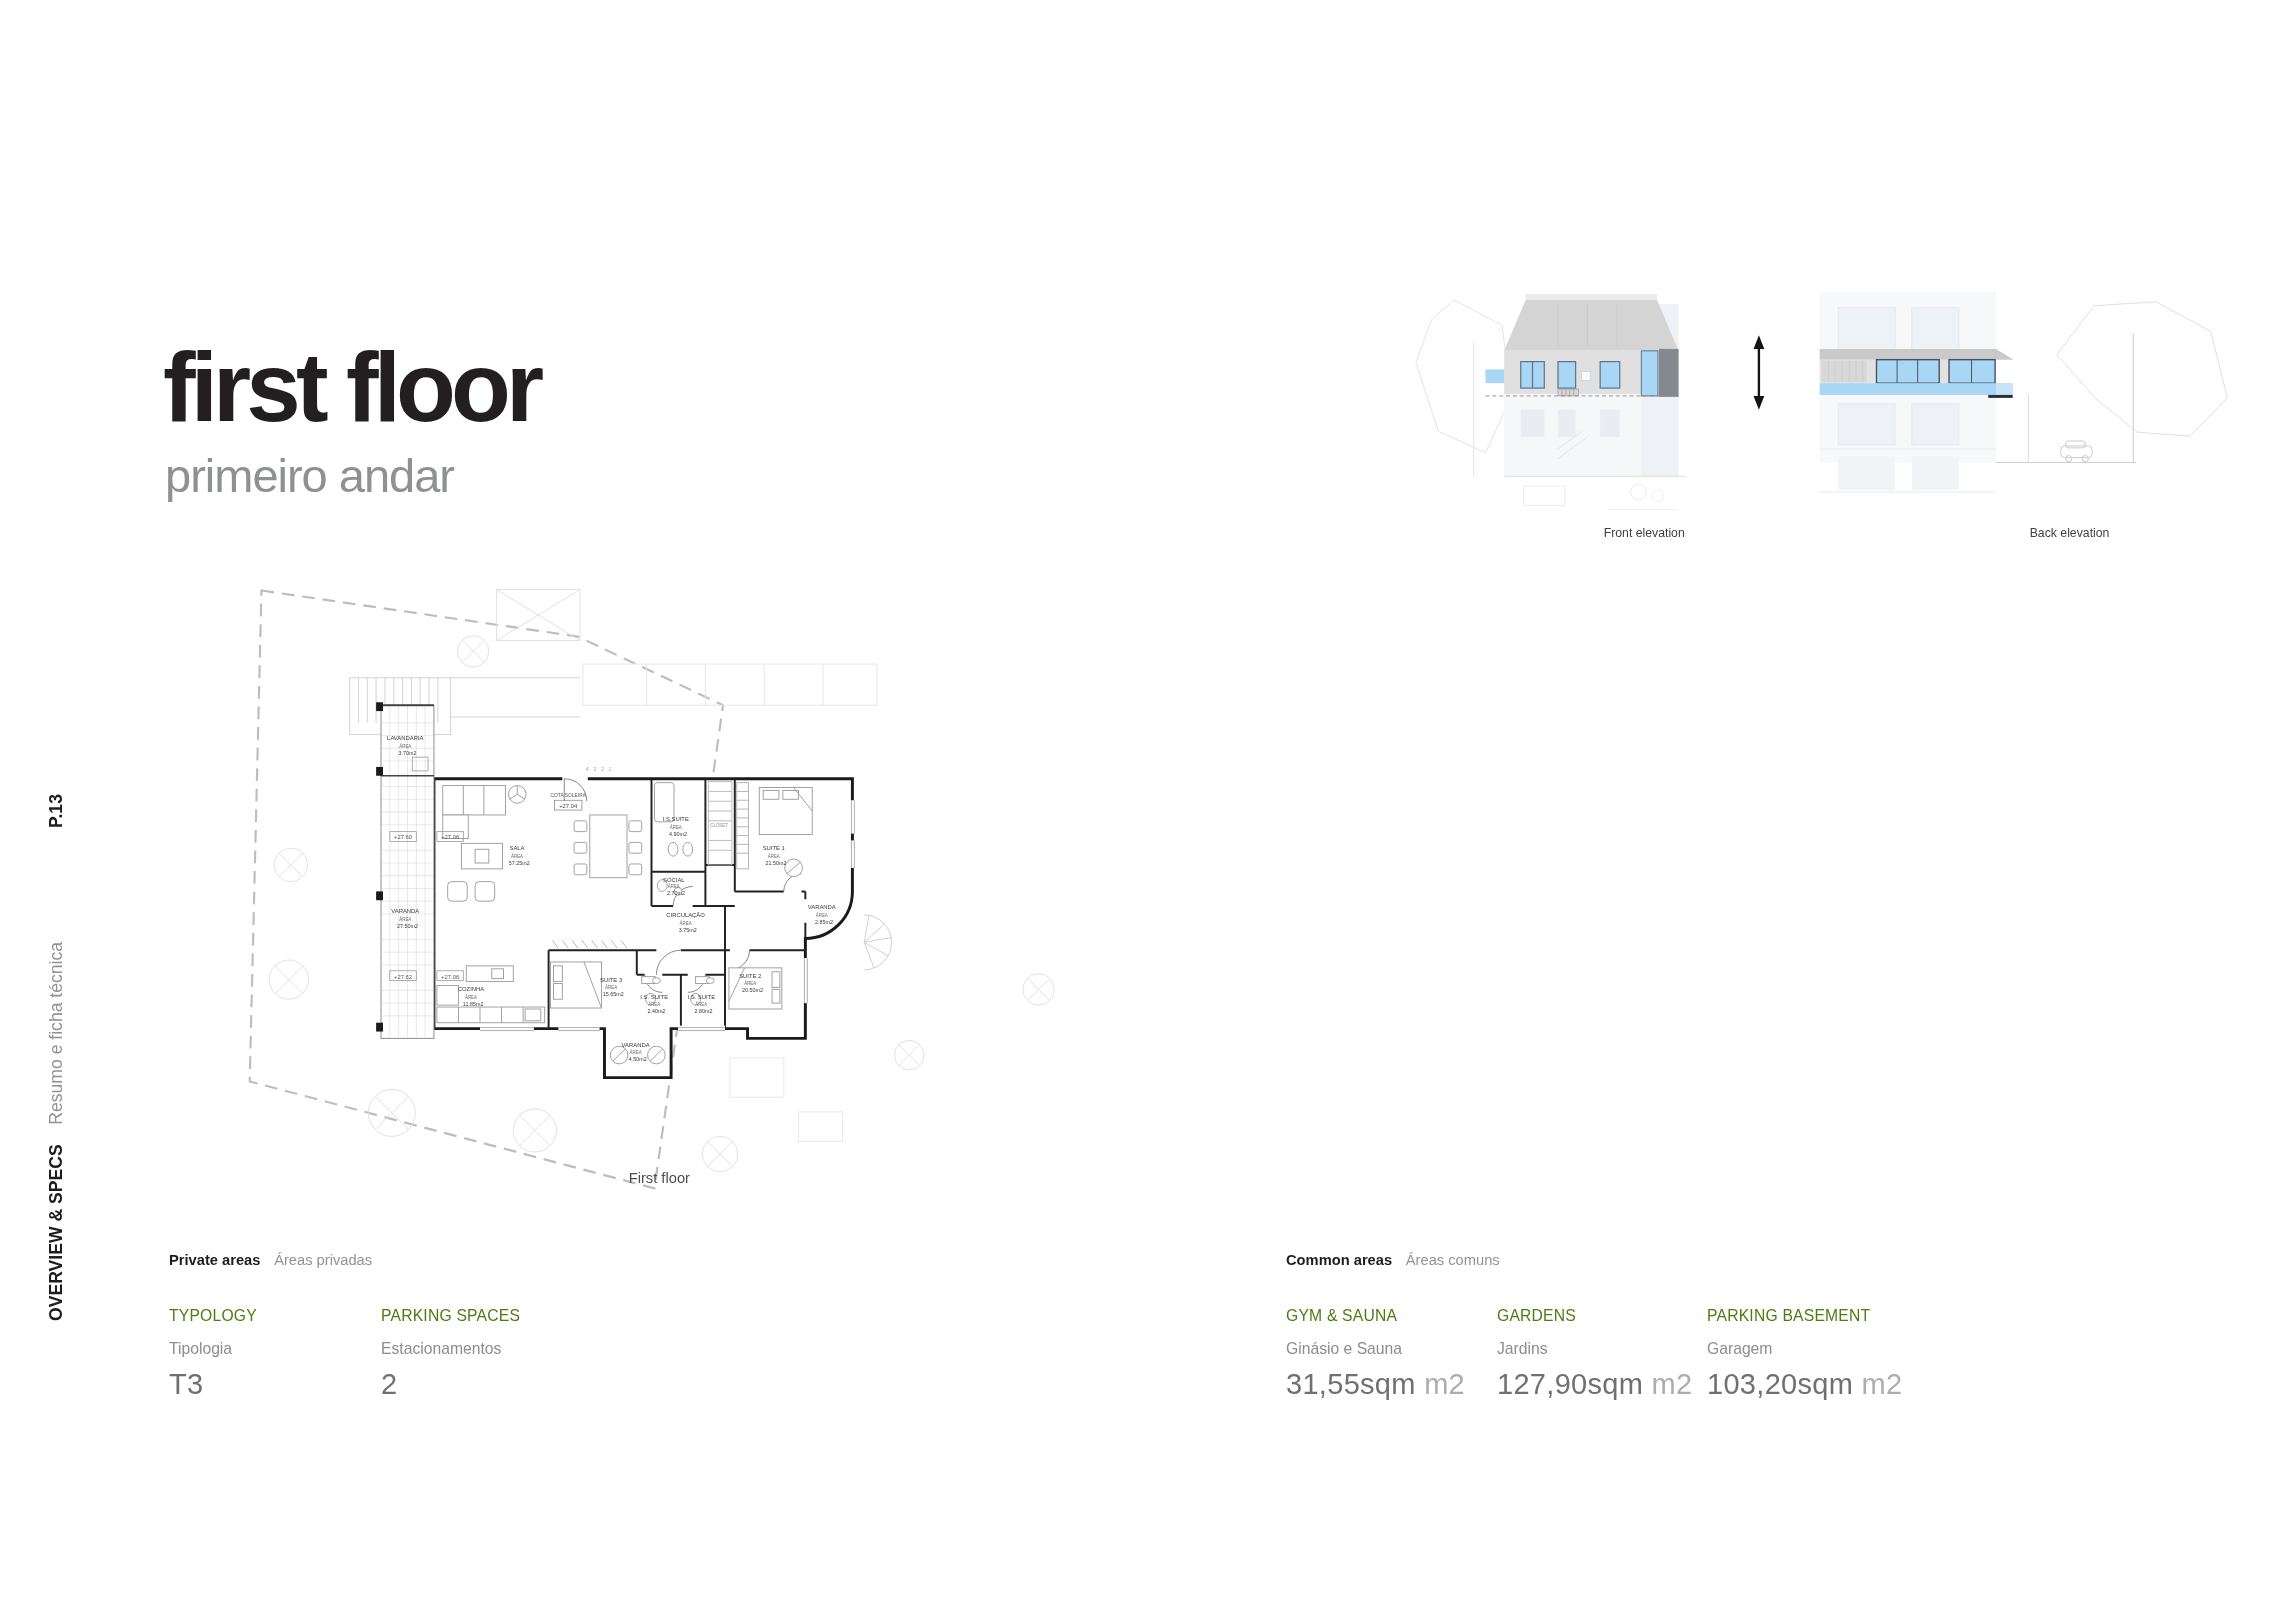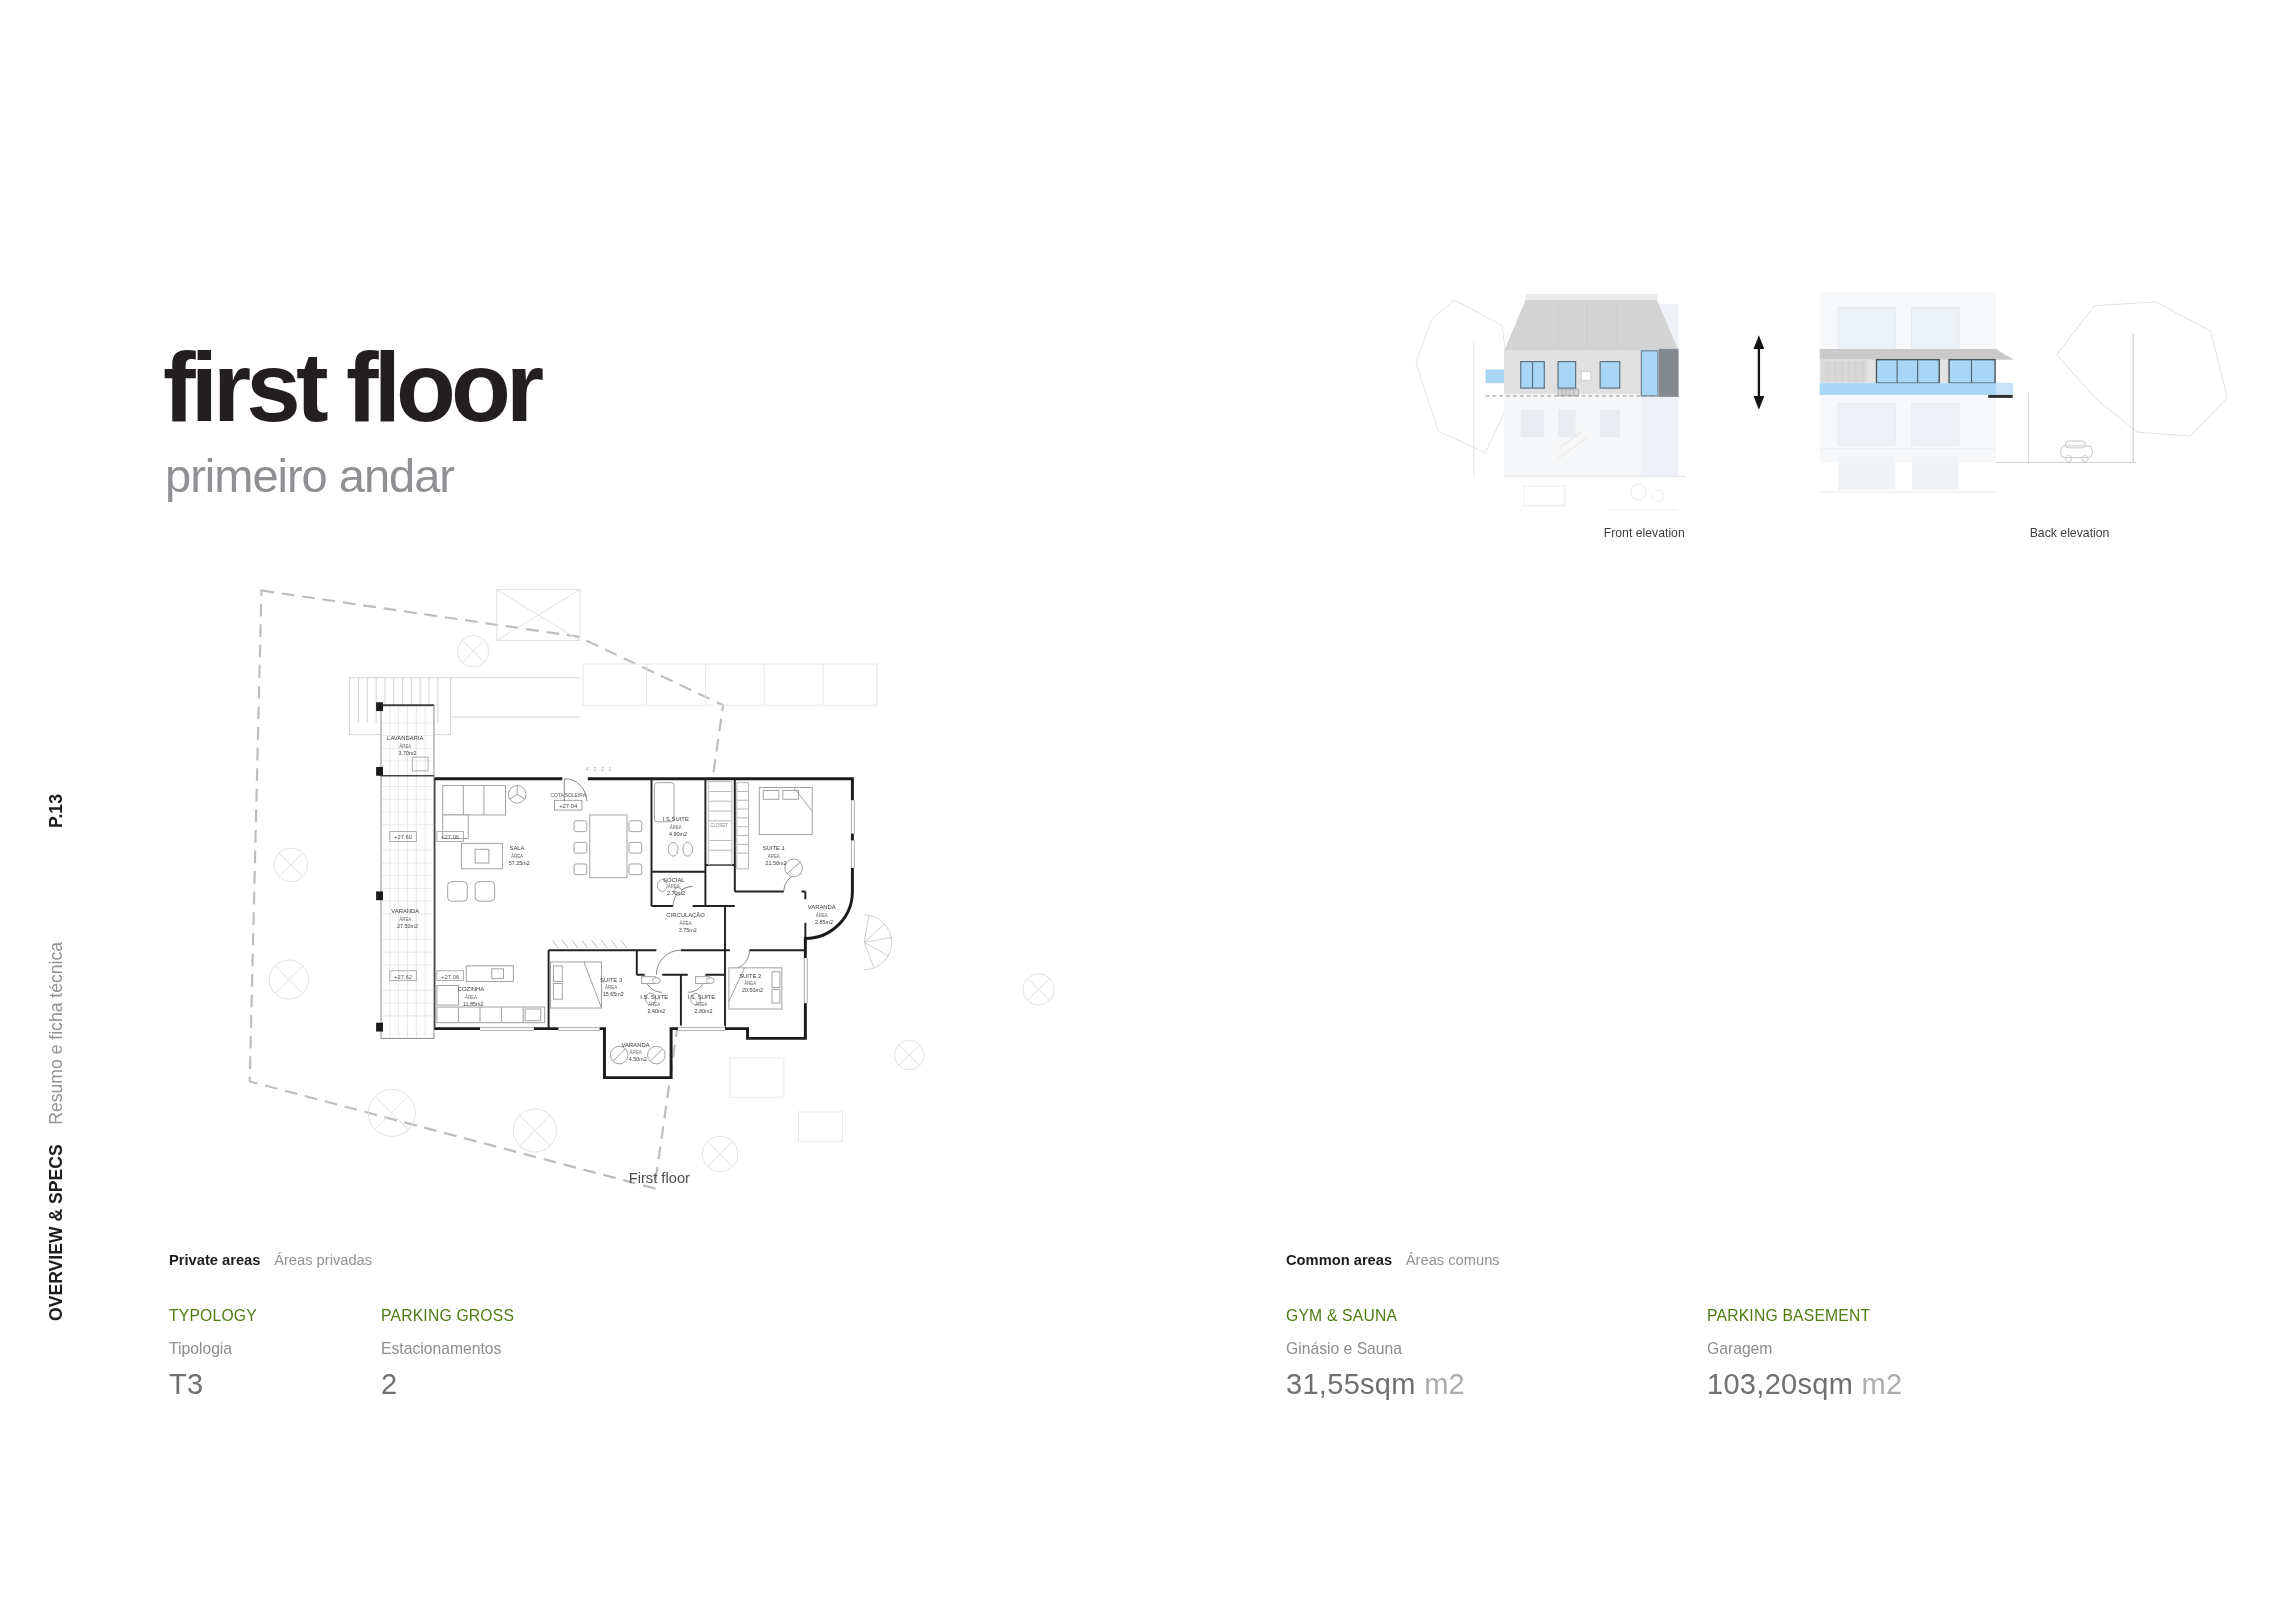--- a/index.html
+++ b/index.html
@@ -546,37 +546,42 @@
     <div class="spec-header">
       <span class="en">Private areas</span><span class="pt">Áreas privadas</span>
     </div>
     <div class="spec-cols" style="width:882px;">
       <div class="spec-col" style="left:0;">
         <div class="lbl">TYPOLOGY</div>
         <div class="sub">Tipologia</div>
         <div class="val"><span>T3</span> <span class="unit"></span></div>
       </div>
       <div class="spec-col" style="left:212px;">
-        <div class="lbl">PARKING GROSS</div>
+        <div class="lbl">PARKING SPACES</div>
         <div class="sub">Estacionamentos</div>
         <div class="val"><span>2</span> <span class="unit"></span></div>
       </div>
     </div>
   </div>
 
   <div class="spec-group common">
     <div class="spec-header">
       <span class="en">Common areas</span><span class="pt">Áreas comuns</span>
     </div>
     <div class="spec-cols" style="width:1000px;">
       <div class="spec-col" style="left:0;">
         <div class="lbl">GYM &amp; SAUNA</div>
         <div class="sub">Ginásio e Sauna</div>
         <div class="val"><span>31,55sqm</span> <span class="unit">m2</span></div>
       </div>
+      <div class="spec-col" style="left:211px;">
+        <div class="lbl">GARDENS</div>
+        <div class="sub">Jardins</div>
+        <div class="val"><span>127,90sqm</span> <span class="unit">m2</span></div>
+      </div>
       <div class="spec-col" style="left:421px;">
         <div class="lbl">PARKING BASEMENT</div>
         <div class="sub">Garagem</div>
         <div class="val"><span>103,20sqm</span> <span class="unit">m2</span></div>
       </div>
     </div>
   </div>
 
 </div>
 

